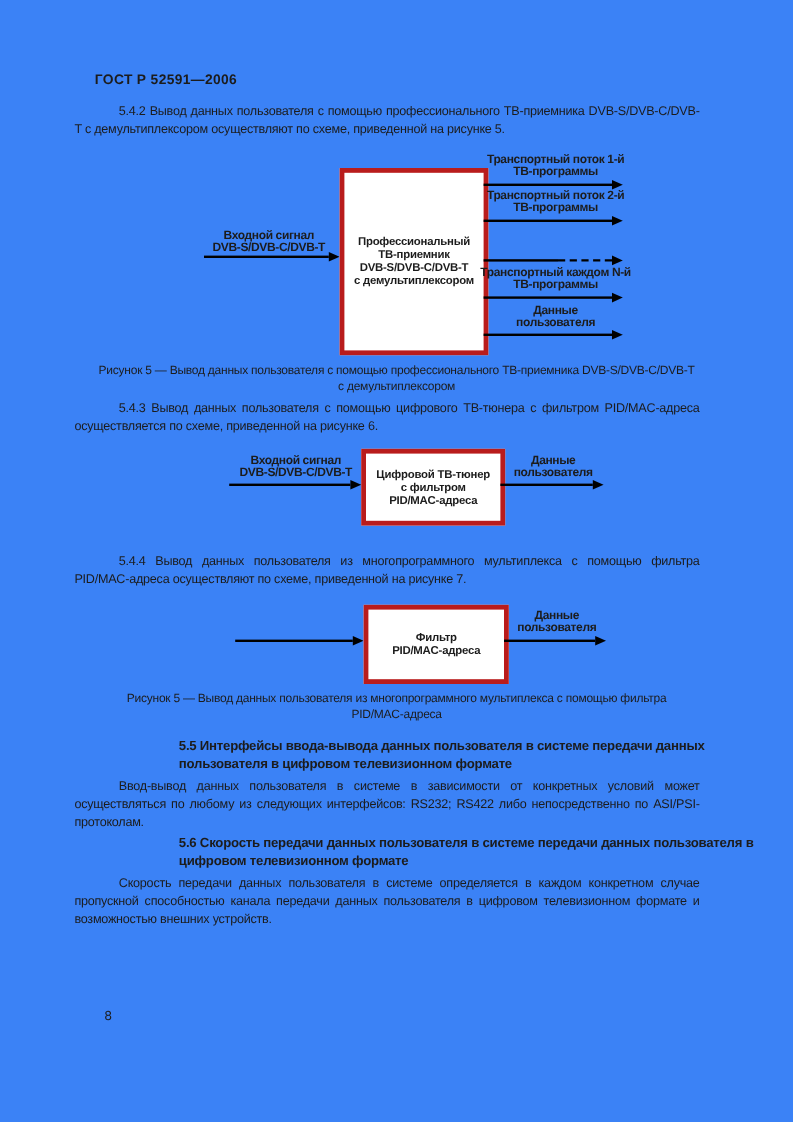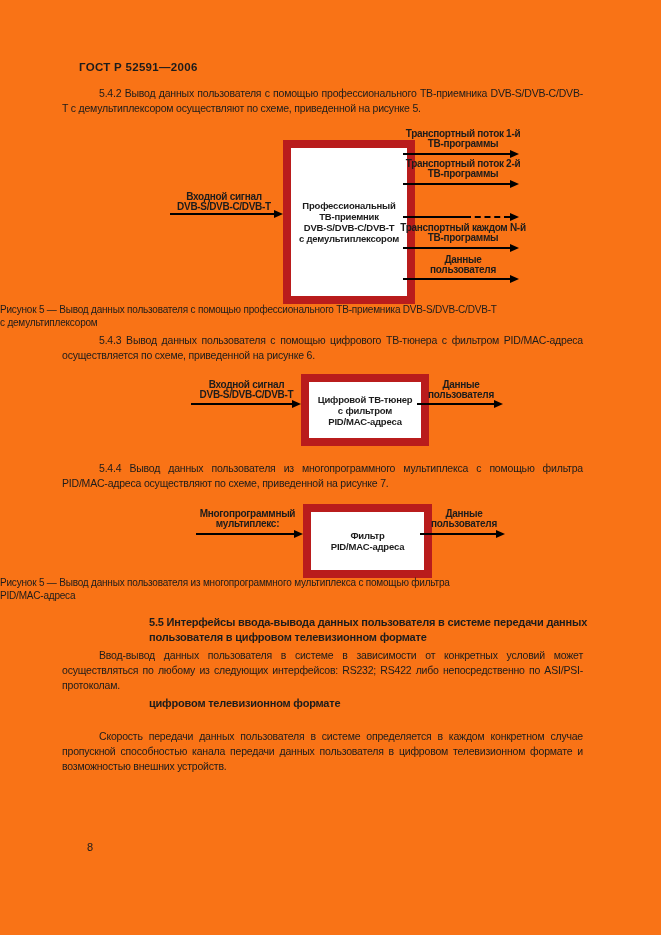--- a/index.html
+++ b/index.html
@@ -1,29 +1,29 @@
 <!DOCTYPE html>
 <html><head>
 <meta charset="utf-8">
 <style>
   html,body{margin:0;padding:0;background:#e8e8e8;}
   .page{
-    position:relative;width:661px;height:935px;background:#f97316;
+    position:relative;width:661px;height:935px;background:#3b82f6;
     font-family:"Liberation Sans",sans-serif;color:#1c1c1c;overflow:hidden;
     margin:0 auto;
   }
   .hdr{position:absolute;left:79px;top:61px;font-size:11.5px;font-weight:bold;letter-spacing:.3px;}
   .para{position:absolute;left:62px;width:521px;font-size:10.5px;letter-spacing:-0.2px;
         line-height:15px;text-align:justify;text-indent:37px;}
   .heading{position:absolute;left:103px;width:482px;font-size:11px;letter-spacing:-0.2px;
         font-weight:bold;line-height:15px;margin-left:46px;}
-  .caption{position:absolute;left:0;width:661px;font-size:10px;
+  .caption{position:absolute;left:0;width:661px;text-align:center;font-size:10px;
         letter-spacing:-0.2px;line-height:13px;}
   .fig{position:absolute;left:0;width:661px;}
-  .dbox{position:absolute;border:8px solid #b91c1c;background:#fff;display:flex;flex-direction:column;
+  .dbox{position:absolute;border:4px solid #b91c1c;background:#fff;display:flex;flex-direction:column;
         align-items:center;justify-content:center;text-align:center;
         font-weight:bold;font-size:9.5px;line-height:11px;letter-spacing:-0.2px;}
   .dlabel{position:absolute;text-align:center;font-weight:bold;font-size:10px;
         line-height:10px;letter-spacing:-0.3px;}
   .ln{position:absolute;height:0;border-top:2px solid #000;}
   .lnd{position:absolute;height:0;border-top:2px dashed #000;}
   .ah{position:absolute;width:0;height:0;border-top:4px solid transparent;
       border-bottom:4px solid transparent;border-left:9px solid #000;}
   .pgnum{position:absolute;left:87px;top:841px;font-size:11px;}
 </style>
@@ -110,24 +110,20 @@
       <div>пользователя</div>
     </div>
     <div class="ln" style="left:417px;top:31px;width:77px"></div>
     <div class="ah" style="left:494px;top:28px"></div>
   </div>
 
 
   <div class="para" style="top:461px">5.4.4 Вывод данных пользователя из многопрограммного мультиплекса с помощью фильтра PID/MAC-адреса осуществляют по схеме, приведенной на рисунке 7.</div>
 
   <div class="fig" style="top:502px;height:68px">
-    <div class="dlabel" style="left:180px;top:7px;width:135px">
-      <div>Многопрограммный</div>
-      <div>мультиплекс:</div>
-    </div>
     <div class="ln" style="left:196px;top:31px;width:98px"></div>
     <div class="ah" style="left:294px;top:28px"></div>
 
     <div class="dbox" style="left:303px;top:2px;width:113px;height:58px">
       <div>Фильтр</div>
       <div>PID/MAC-адреса</div>
     </div>
 
     <div class="dlabel" style="left:399px;top:7px;width:130px">
       <div>Данные</div>
@@ -143,20 +139,21 @@
   </div>
 
   <div class="heading" style="top:615px">
     <div>5.5 Интерфейсы ввода-вывода данных пользователя в системе передачи данных</div>
     <div>пользователя в цифровом телевизионном формате</div>
   </div>
 
   <div class="para" style="top:648px">Ввод-вывод данных пользователя в системе в зависимости от конкретных условий может осуществляться по любому из следующих интерфейсов: RS232; RS422 либо непосредственно по ASI/PSI-протоколам.</div>
 
   <div class="heading" style="top:696px">
+    <div>5.6 Скорость передачи данных пользователя в системе передачи данных пользователя в</div>
     <div>цифровом телевизионном формате</div>
   </div>
 
   <div class="para" style="top:729px">Скорость передачи данных пользователя в системе определяется в каждом конкретном случае пропускной способностью канала передачи данных пользователя в цифровом телевизионном формате и возможностью внешних устройств.</div>
 
   <div class="pgnum">8</div>
 
 </div>
 
 </body></html>

